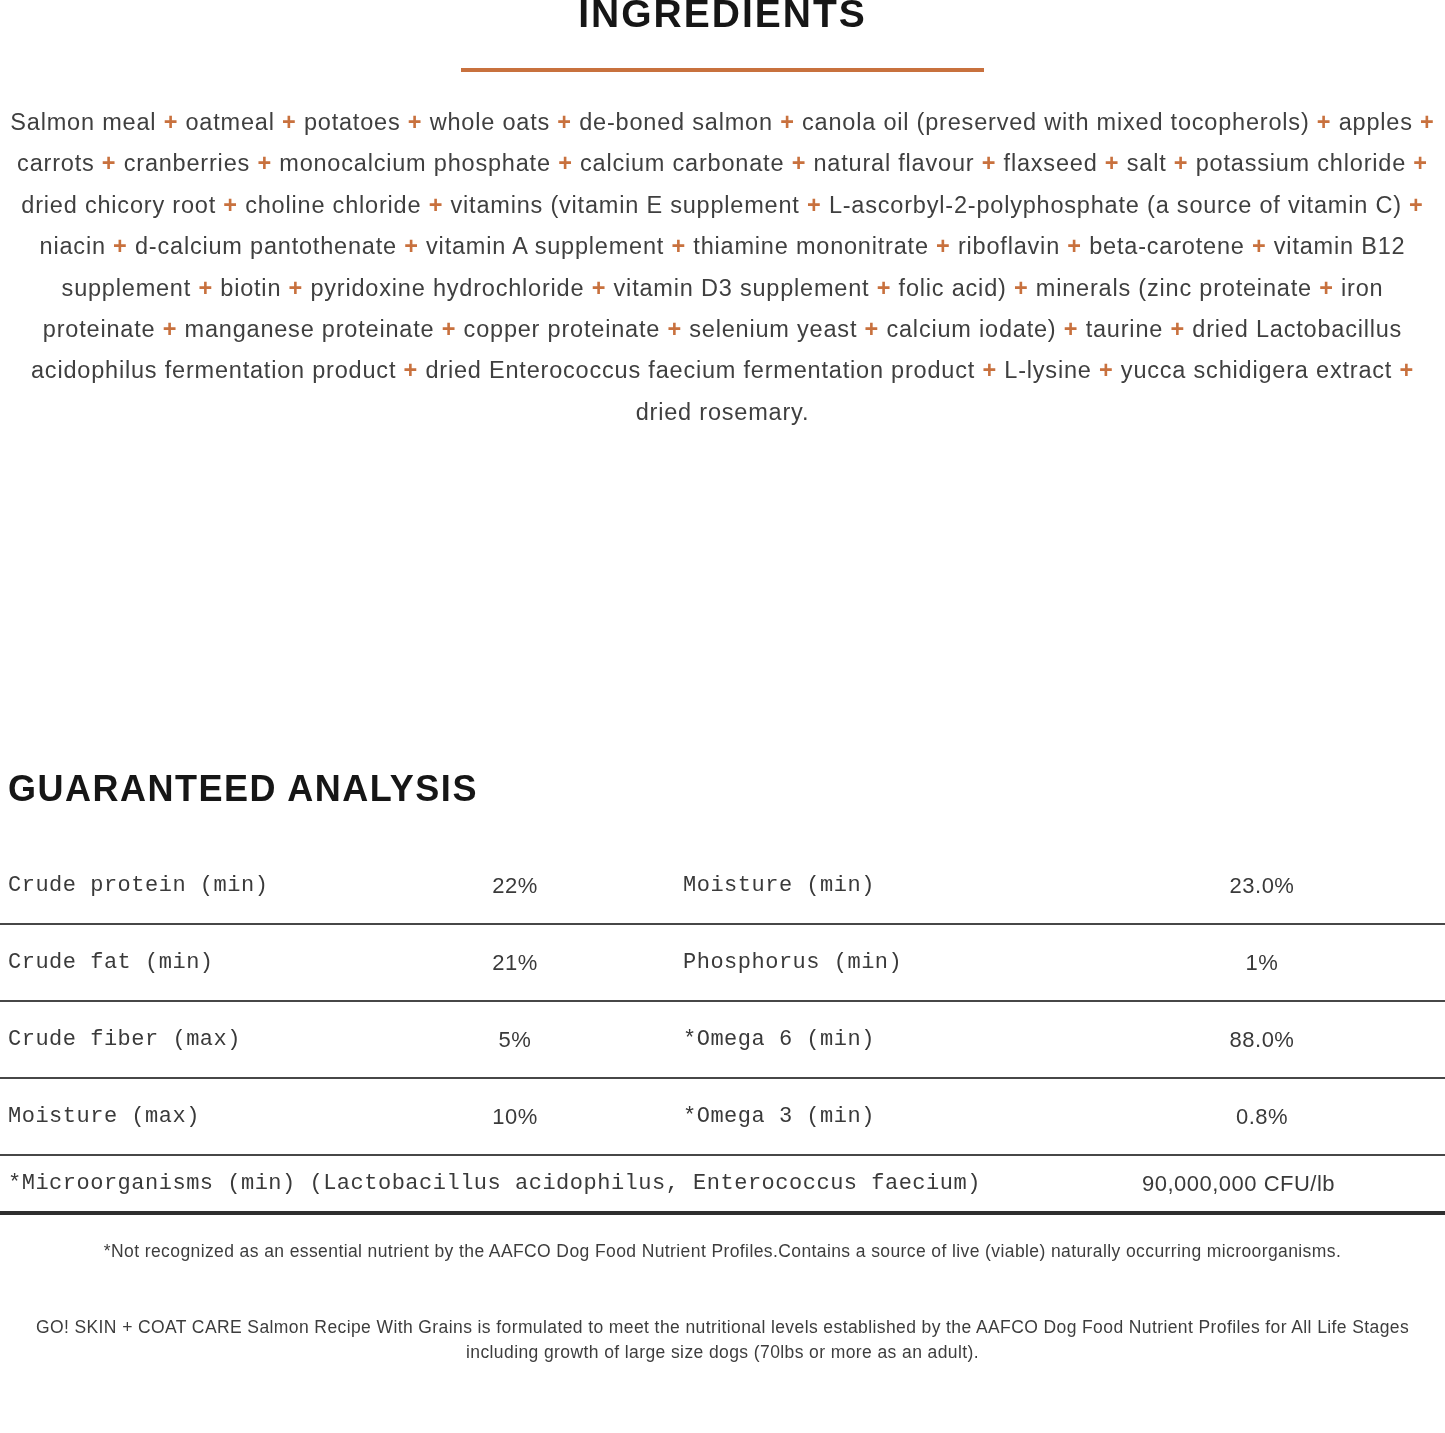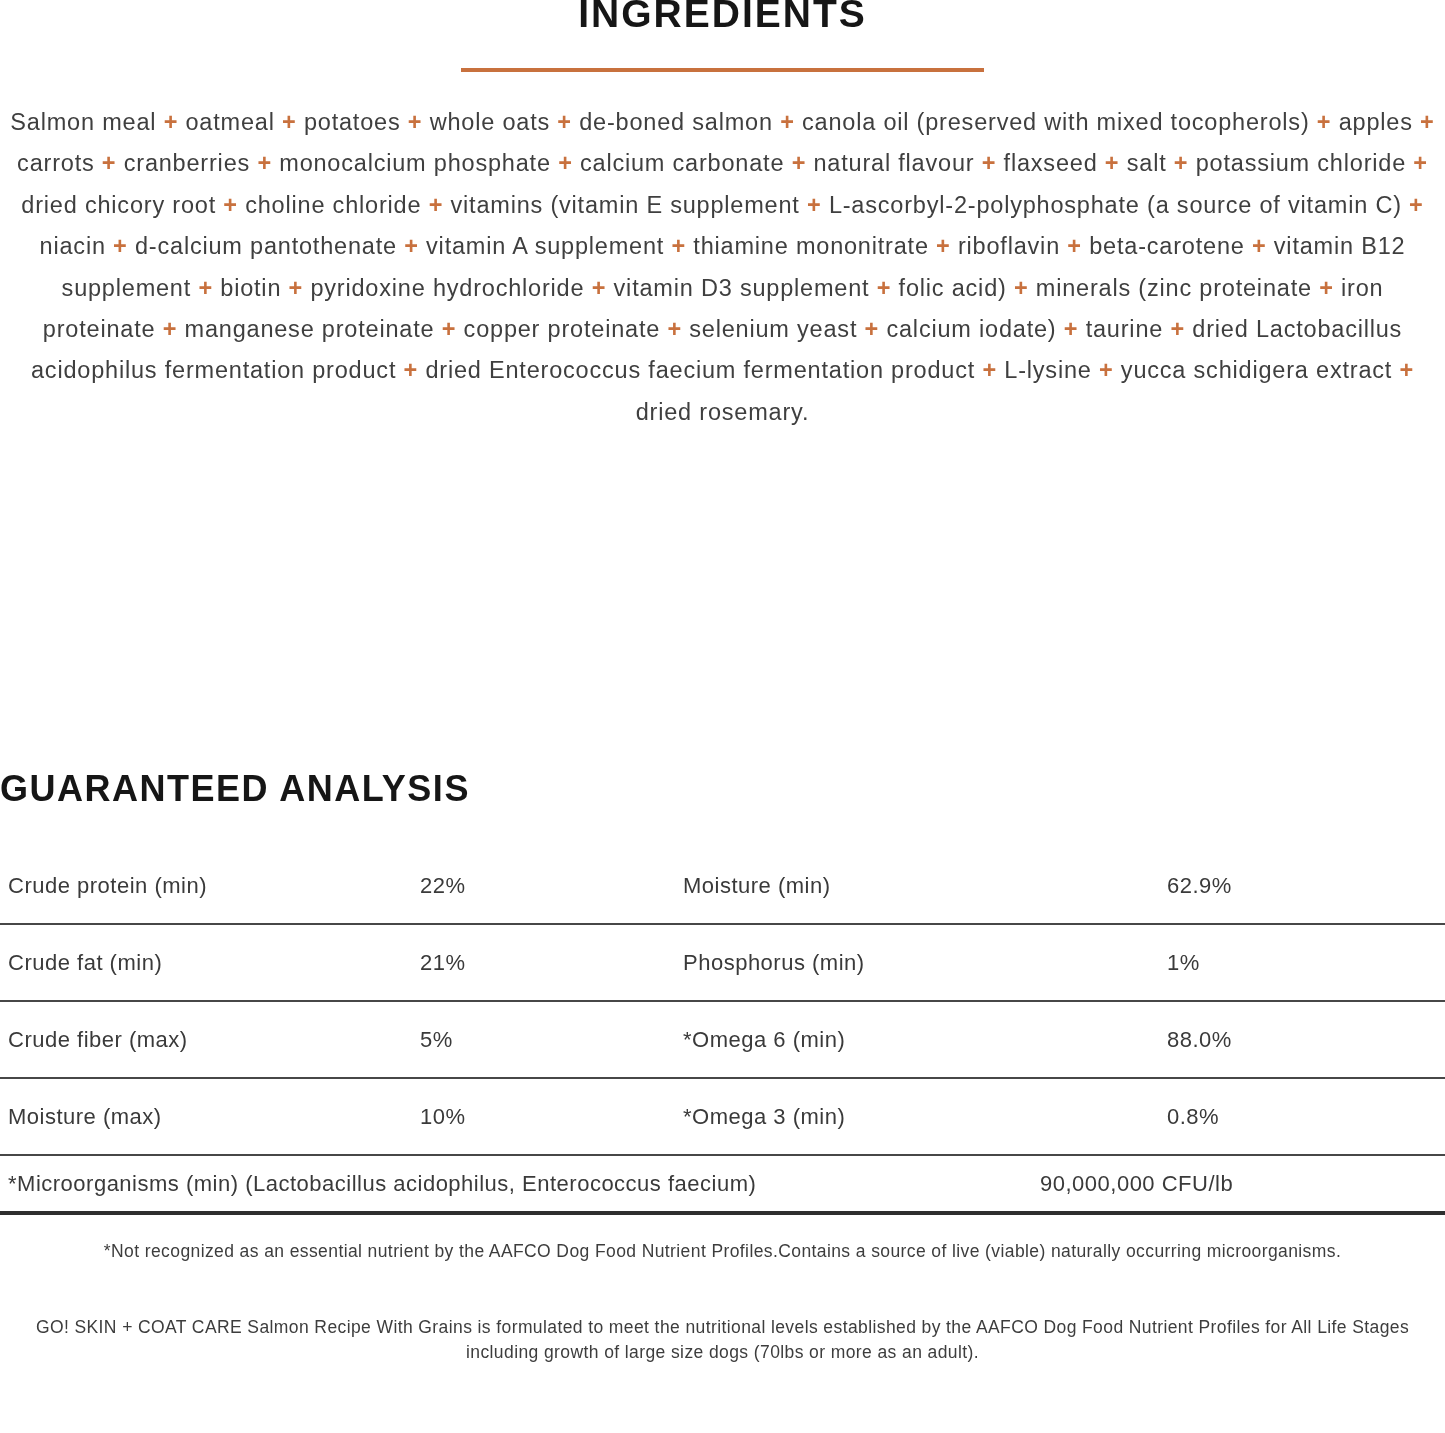--- a/index.html
+++ b/index.html
@@ -41,21 +41,21 @@
     line-height:41.4px;
     letter-spacing:0.8px;
     color:var(--body);
   }
   .plus{
     color:var(--accent);
     font-weight:700;
   }
   .analysis-heading{
     margin:336px 0 0 0;
-    padding-left:0;
+    padding-left:8px;
     font-size:36px;
     font-weight:800;
     letter-spacing:1.5px;
     line-height:40px;
     color:var(--ink);
   }
   .analysis-table{
     margin-top:39px;
     width:1445px;
   }
@@ -68,22 +68,22 @@
     border-bottom:2px solid var(--rule);
     font-size:22px;
     letter-spacing:0.5px;
     color:#3a3a3a;
   }
   .a-row.full{
     grid-template-columns:1032px 397px;
     height:59px;
     border-bottom:4px solid var(--rule-heavy);
   }
-  .cell.value{}
-  .cell.label{text-align:left;}
+  .cell.value{text-align:center;}
+  .cell.label{text-align:left;font-family:Liberation Mono, monospace;}
   .footnote{
     margin:24px 8px 0 8px;
     font-size:17.5px;
     line-height:24px;
     letter-spacing:0.4px;
     color:#3d3d3d;
     text-align:center;
   }
   .footnote.formulation{
     margin-top:52px;
@@ -105,21 +105,21 @@
   <section>
     <h2 class="analysis-heading">GUARANTEED ANALYSIS</h2>
 
     <div class="analysis-table">
 
       <div class="a-row">
         <div class="cell label">Crude protein (min)</div>
         <div class="cell value">22%</div>
         <div class="cell spacer"></div>
         <div class="cell label">Moisture (min)</div>
-        <div class="cell value">62.9%</div>
+        <div class="cell value">23.0%</div>
       </div>
 
       <div class="a-row">
         <div class="cell label">Crude fat (min)</div>
         <div class="cell value">21%</div>
         <div class="cell spacer"></div>
         <div class="cell label">Phosphorus (min)</div>
         <div class="cell value">1%</div>
       </div>
 

